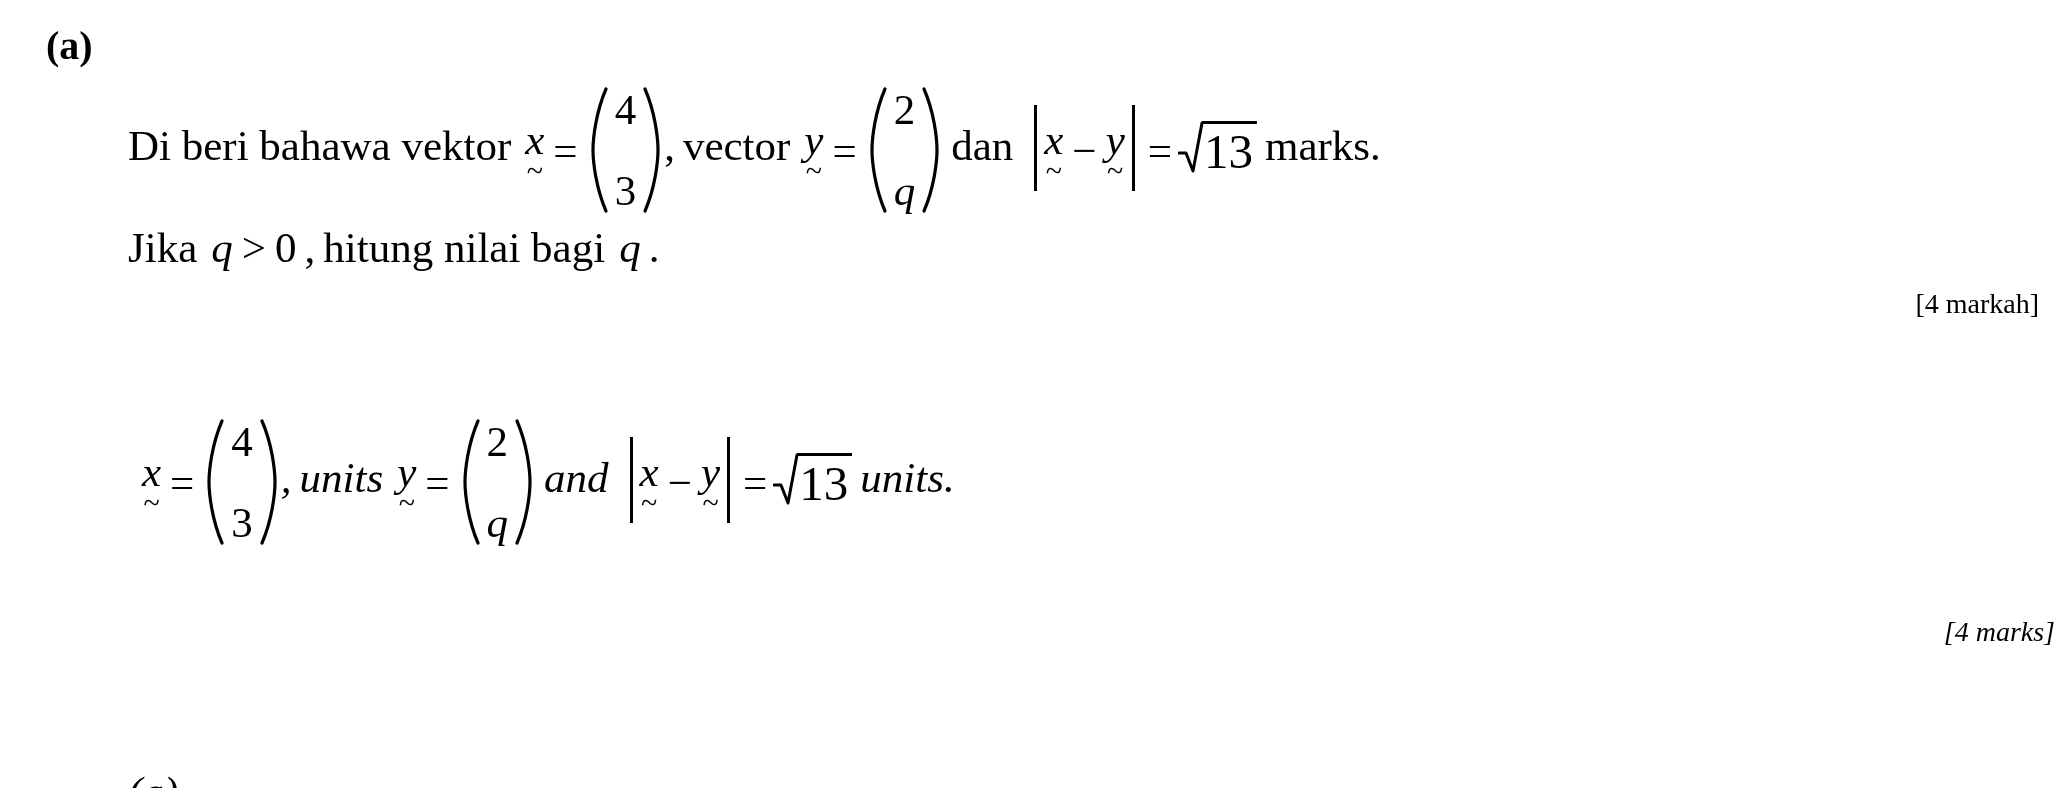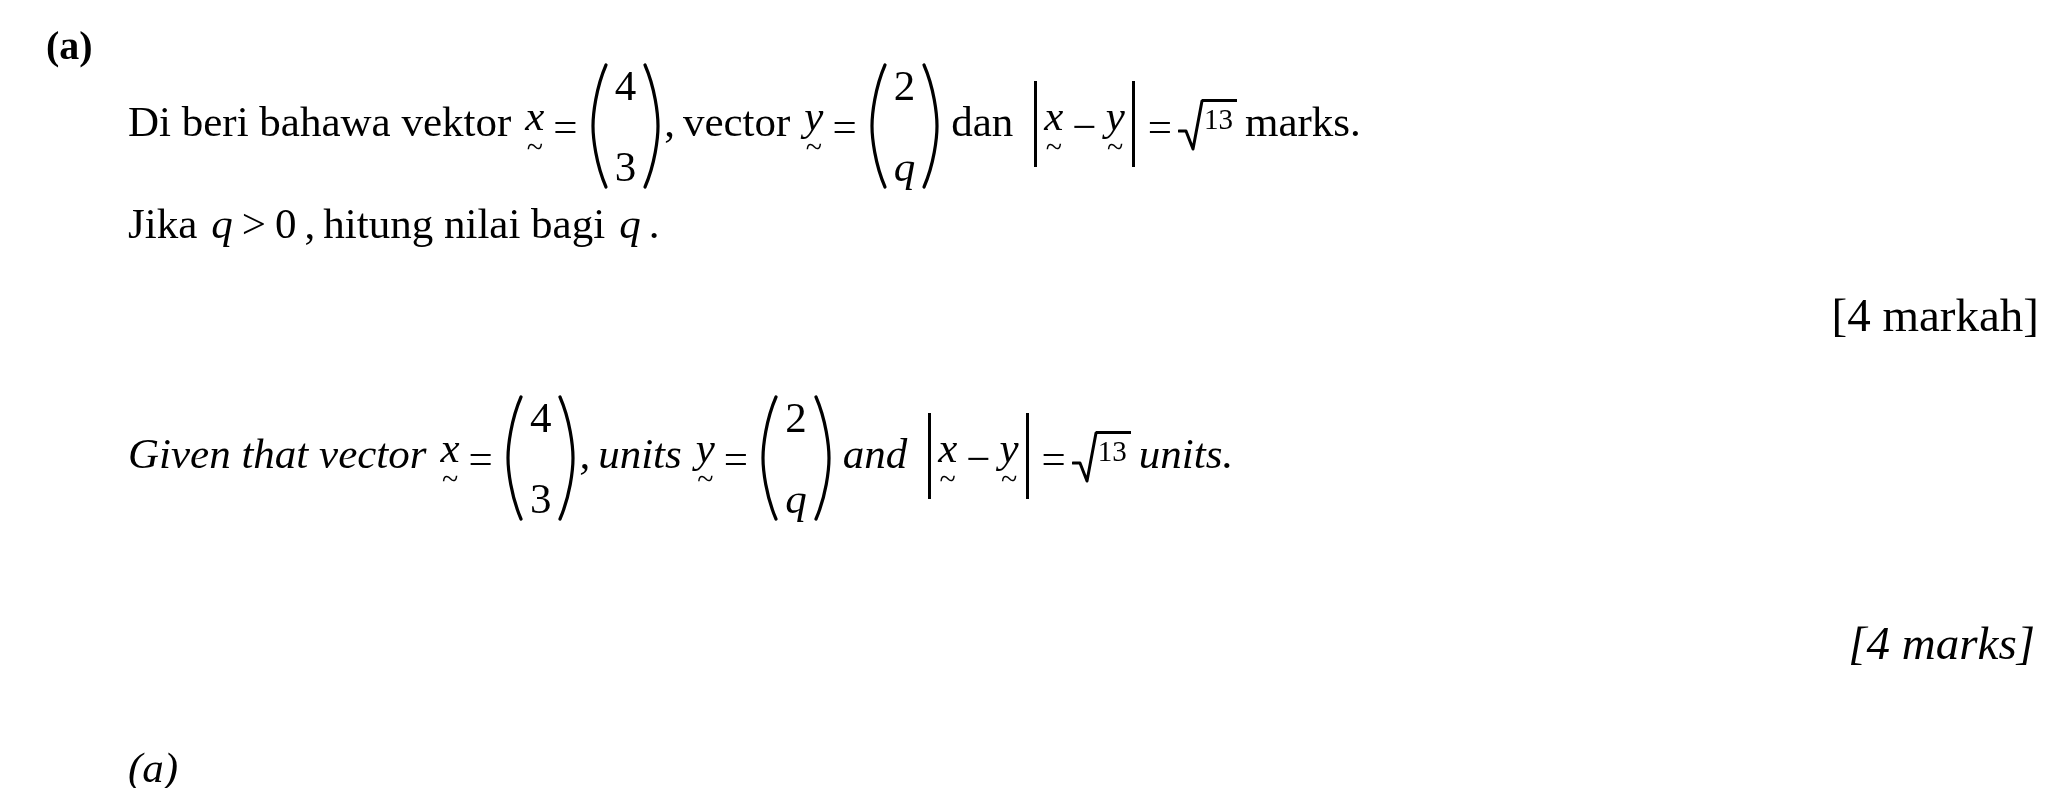--- a/index.html
+++ b/index.html
@@ -34,20 +34,21 @@
   .part-label {
     font-weight: bold;
     font-size: 40px;
     left: 46px;
     top: 26px;
   }
 
   .body-line {
     font-size: 43px;
     left: 128px;
+    margin-top: 24px;
   }
 
   .ital { font-style: italic; }
   .upr  { font-style: normal; }
 
   
   .math {
     display: inline-flex;
     align-items: center;
     vertical-align: middle;
@@ -137,32 +138,32 @@
     vertical-align: middle;
     position: relative;
     top: -1px;
   }
   .sqrt .radsign {
     display: block;
     width: 26px;
     height: 52px;
   }
   .sqrt .radicand {
-    font-size: 29px;
+    font-size: 49px;
     font-style: normal;
     border-top: 3px solid #000;
     padding: 2px 4px 0 2px;
     line-height: 1.05;
     margin-left: -2px;
   }
   .sqrt.ital-ctx .radicand { font-style: normal; }
 
   .marks {
     position: absolute;
-    font-size: 47px;
+    font-size: 28px;
     white-space: nowrap;
   }
 
   .sep { display: inline-block; width: 14px; }
   .sep-sm { display: inline-block; width: 8px; }
 </style>
 </head>
 <body>
 
 <div class="page">
@@ -236,21 +237,21 @@
       </span><span class="sep-sm"></span><span class="upr">marks.</span>
   </div>
 
   <div class="line body-line" style="top:202px;">
     <span class="upr">Jika</span><span class="sep"></span><span class="mvar">q</span><span class="op">&gt;</span><span class="upr">0</span><span class="sep-sm"></span><span class="upr">,</span><span class="sep-sm"></span><span class="upr">hitung nilai bagi</span><span class="sep"></span><span class="mvar">q</span><span class="sep-sm"></span><span class="upr">.</span>
   </div>
 
   <div class="marks upr" style="top:288px; right:24px;">[4 markah]</div>
 
   <div class="line body-line ital" style="top:394px;">
-    <span>Given that vector</span><span class="sep"></span><span class="math">
+    <span class="sep"></span><span class="math">
         <span class="vecvar">
           <span class="glyph">x</span>
           <span class="tilde">~</span>
         </span>
         <span class="op">=</span>
         <span class="colvec">
           <span class="paren">
             <svg width="20" height="128" viewBox="0 0 20 128">
               <path d="M17 3 C7 26 4 52 4 64 C4 76 7 102 17 125" fill="none" stroke="#000" stroke-width="3.2" stroke-linecap="round"></path>
             </svg>
@@ -303,18 +304,18 @@
         <span class="sqrt ital-ctx">
           <span class="radsign"><svg width="26" height="52" viewBox="0 0 26 52">
               <path d="M1 32 L8 32 L15 50 L24 2" fill="none" stroke="#000" stroke-width="3" stroke-linecap="round" stroke-linejoin="round"></path>
             </svg></span>
           <span class="radicand">13</span>
         </span>
       </span><span class="sep-sm"></span><span>units.</span>
   </div>
 
 
-  <div class="marks ital" style="top:616px; right:28px;">[4 marks]</div>
+  <div class="marks ital" style="top:616px; right:8px;">[4 marks]</div>
 
 
   <div class="line body-line ital" style="top:746px;">(a)</div>
 
 </div>
 
 </body></html>

